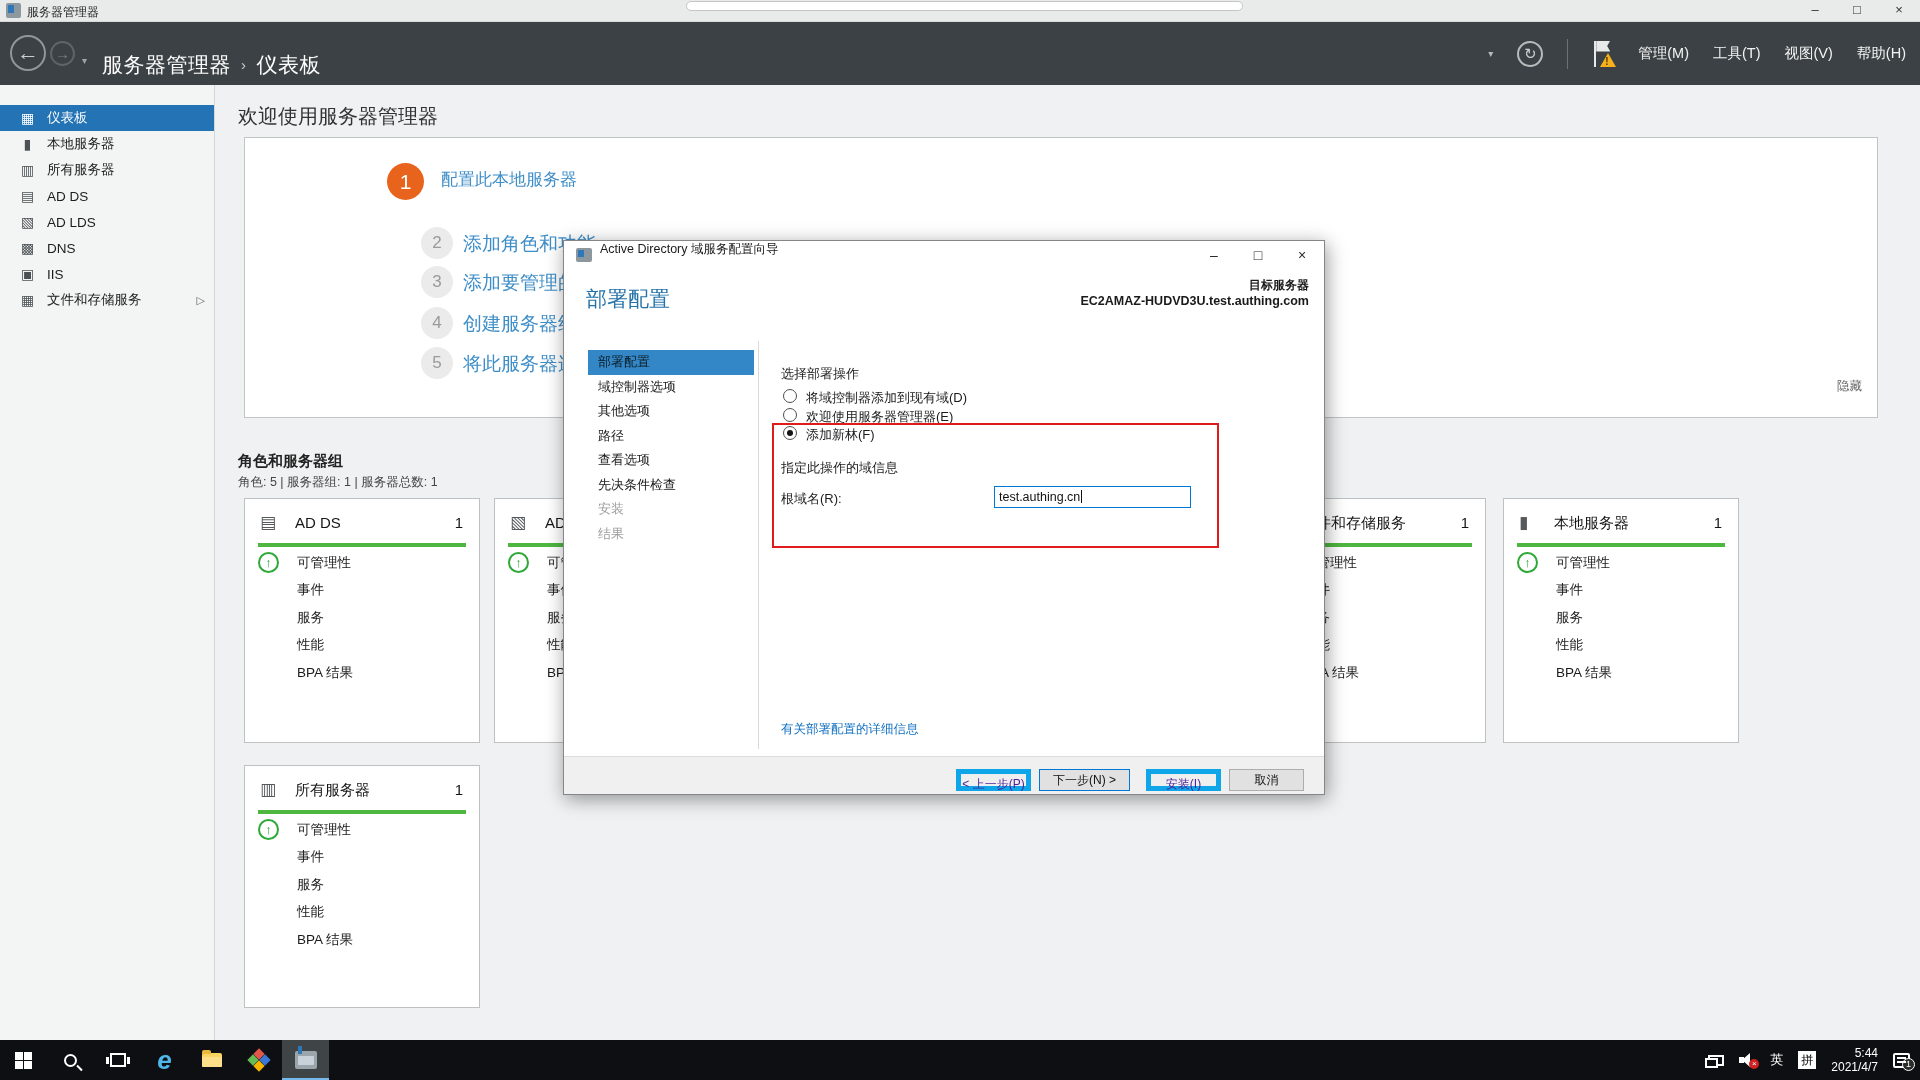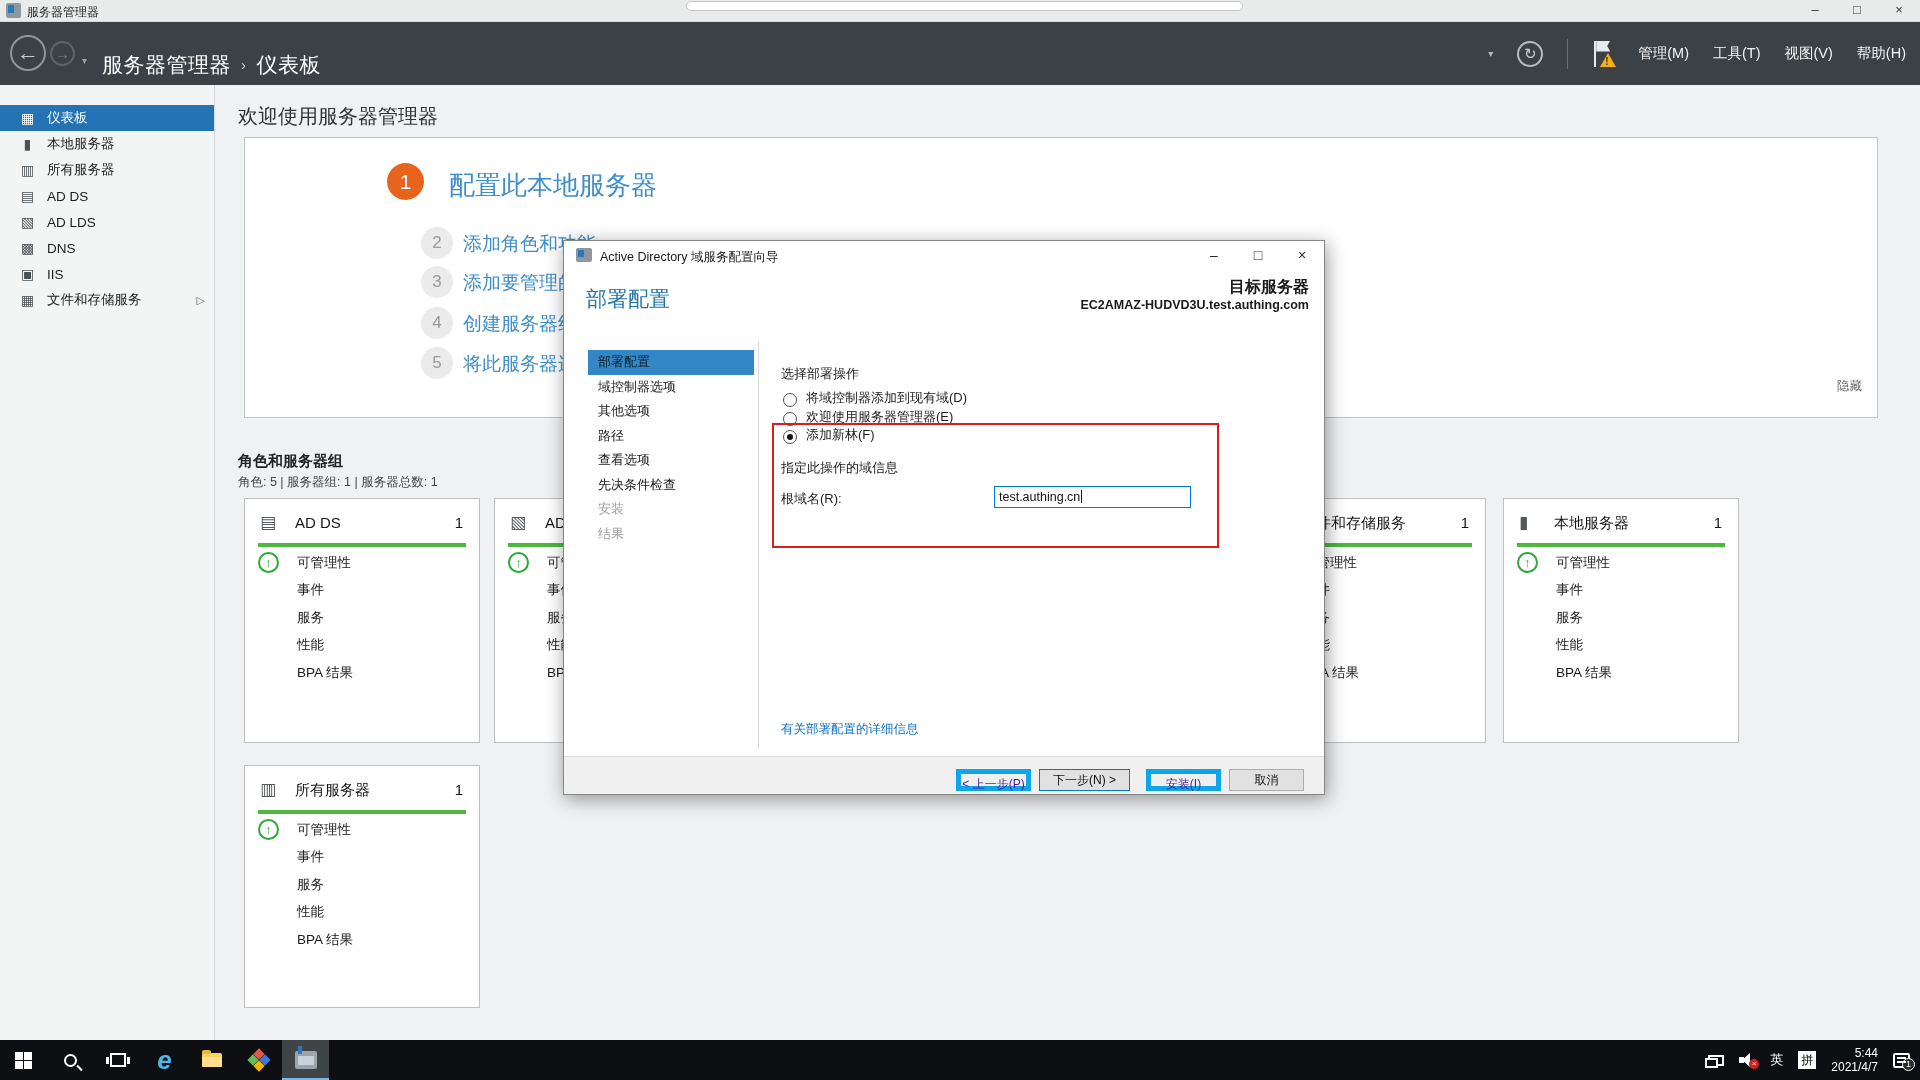--- a/index.html
+++ b/index.html
@@ -44,21 +44,21 @@
   .side-expand{position:absolute;right:9px;font-size:11px;color:#5a5f62}
 
   
   .welcome-title{position:absolute;left:238px;top:103px;font-size:20px;color:#323232}
   .welcome{position:absolute;left:244px;top:137px;width:1634px;height:281px;background:#fff;border:1px solid #C2C5C6}
   .qs-block{position:absolute;left:2px;width:97px;display:flex;align-items:flex-end;padding:0 4px 5px 8px;font-size:12.5px}
   .qs1{top:2px;height:92px;background:#E8641C;color:#FDF3EA}
   .qs2{top:96px;height:92px;background:#F8B13C;color:#221a08}
   .qs3{top:190px;height:87px;background:#F8B13C;color:#221a08}
   .step1-circle{position:absolute;left:142px;top:25px;width:37px;height:37px;border-radius:50%;background:#E8641C;color:#fff;font-size:21px;text-align:center;line-height:37px}
-  .step1-label{position:absolute;left:204px;top:30px;font-size:26px;color:#3E8EC8}
+  .step1-label{position:absolute;left:196px;top:30px;font-size:17px;color:#3E8EC8}
   .step-circle{position:absolute;width:32px;height:32px;border-radius:50%;background:#EBEBEB;color:#9a9a9a;font-size:17px;text-align:center;line-height:32px}
   .step-label{position:absolute;font-size:19px;color:#3E8EC8;white-space:nowrap}
   .hide-link{position:absolute;left:1592px;top:240px;font-size:12.5px;color:#656565}
   .roles-header{position:absolute;left:238px;top:452px;font-size:15px;font-weight:bold;color:#232323}
   .roles-summary{position:absolute;left:238px;top:474px;font-size:12.5px;color:#464646}
 
   
   .tile{position:absolute;width:236px;height:245px;background:#fff;border:1px solid #BEC0C1}
   .tile-icon{position:absolute;left:15px;top:13px;font-size:17px;color:#55595C}
   .tile-title{position:absolute;left:50px;top:15px;font-size:15px;color:#161616;white-space:nowrap}
@@ -71,34 +71,34 @@
   #tile-adlds{left:494px;top:498px}
   #tile-fss{left:1250px;top:498px}
   #tile-local{left:1503px;top:498px}
   #tile-all{left:244px;top:765px;height:243px}
 
   
   .dialog{position:absolute;left:563px;top:240px;width:762px;height:555px;background:#fff;border:1px solid #868686;box-shadow:2px 4px 18px rgba(0,0,0,.4);z-index:20}
   .dlg-titlebar{position:absolute;left:0;top:0;right:0;height:30px;background:#fff}
   .dlg-appicon{position:absolute;left:12px;top:7px;width:16px;height:14px;background:#8C979E;border-radius:2px}
   .dlg-appicon::after{content:"";position:absolute;left:2px;top:2px;width:6px;height:7px;background:#2E77B8}
-  .dlg-title{position:absolute;left:36px;top:8px;font-size:12.5px;color:#1a1a1a}
+  .dlg-title{position:absolute;left:36px;top:0;font-size:12.5px;color:#1a1a1a}
   .dlg-ctls{position:absolute;right:0;top:0;display:flex}
   .dlg-ctl{width:44px;height:30px;text-align:center;line-height:28px;font-size:14px;color:#2b2b2b}
   .dlg-heading{position:absolute;left:22px;top:44px;font-size:21px;color:#2373A8}
   .dlg-target{position:absolute;right:15px;top:36px;text-align:right;font-weight:bold;color:#1a1a1a}
-  .dlg-target .l1{font-size:16px}
+  .dlg-target .l1{font-size:12px}
   .dlg-target .l2{font-size:12.5px}
   .dlg-nav{position:absolute;left:0;top:109px;width:194px}
   .dlg-nav-item{height:24.5px;margin:0 4px 0 24px;padding-left:10px;display:flex;align-items:center;font-size:13px;color:#1b1b1b}
   .dlg-nav-item.sel{background:#3387C6;color:#0b1b26}
   .dlg-nav-item.dis{color:#9e9e9e}
   .dlg-vsep{position:absolute;left:194px;top:100px;width:1px;height:408px;background:#D9D9D9}
   .dlg-prompt{position:absolute;left:217px;top:124px;font-size:13px;color:#1b1b1b}
-  .radio-row{position:absolute;left:219px;display:flex;align-items:flex-end;gap:9px;font-size:13px;color:#1b1b1b}
+  .radio-row{position:absolute;left:219px;display:flex;align-items:flex-start;gap:9px;font-size:13px;color:#1b1b1b}
   .radio{position:relative;width:14px;height:14px;border:1px solid #4f4f4f;border-radius:50%;background:#fff}
   .radio .dot{position:absolute;left:3px;top:3px;width:6px;height:6px;border-radius:50%;background:#141414;display:none}
   .radio.on .dot{display:block}
   .dlg-domain-info{position:absolute;left:217px;top:218px;font-size:13px;color:#1b1b1b}
   .dlg-root-label{position:absolute;left:217px;top:249px;font-size:13px;color:#1b1b1b}
   .dlg-textbox{position:absolute;left:430px;top:245px;width:197px;height:22px;border:1px solid #0078D7;background:#fff;font-size:12.5px;color:#111;padding:3px 4px;white-space:nowrap}
   .caret{display:inline-block;width:1px;height:13px;background:#111;vertical-align:-2px;margin-left:1px}
   .red-box{position:absolute;left:208px;top:182px;width:447px;height:125px;border:2px solid #E01B1B;z-index:6}
   .dlg-link{position:absolute;left:217px;top:480px;font-size:12.5px;color:#0E6FC0}
   .dlg-footer{position:absolute;left:0;right:0;bottom:0;height:38px;background:#F0F0F0;border-top:1px solid #DCDCDC}

